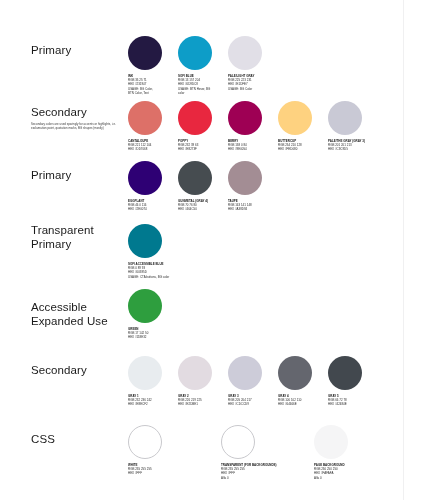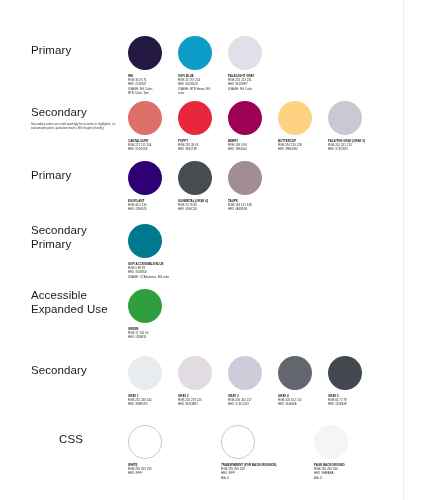--- a/index.html
+++ b/index.html
@@ -203,35 +203,35 @@
             <span class="dot" style="background: rgb(163, 141, 148);"></span>
             <div class="caption" style="width: 47px;">
               <div class="cap-name">TAUPE</div>
               <div class="cap-line">RGB 163 141 148</div>
               <div class="cap-line">HEX #A38D94</div>
             </div>
           </div>
         </div>
       </div>
       <div class="row" style="top: 224px;">
-        <div class="row-label" style="top: 0px;">Secondary Primary</div>
+        <div class="row-label" style="top: 0px;">Transparent Primary</div>
         <div class="swatches">
           <div class="swatch" style="width: 50px;">
             <span class="dot" style="background: rgb(0, 121, 143);"></span>
             <div class="caption" style="width: 47px;">
               <div class="cap-name">SOFI ACCESSIBLE BLUE</div>
               <div class="cap-line">RGB 0 89 93</div>
               <div class="cap-line">HEX #00595D</div>
               <div class="cap-line">USAGE: CTA buttons, BG color</div>
             </div>
           </div>
         </div>
       </div>
       <div class="row" style="top: 289px;">
-        <div class="row-label" style="top: 0px;">Accessible Expanded Use</div>
+        <div class="row-label" style="top: 12px;">Accessible Expanded Use</div>
         <div class="swatches">
           <div class="swatch" style="width: 50px;">
             <span class="dot" style="background: rgb(46, 158, 62);"></span>
             <div class="caption" style="width: 47px;">
               <div class="cap-name">GREEN</div>
               <div class="cap-line">RGB 17 142 50</div>
               <div class="cap-line">HEX #118E32</div>
             </div>
           </div>
         </div>
@@ -275,21 +275,21 @@
             <span class="dot" style="background: rgb(66, 72, 78);"></span>
             <div class="caption" style="width: 47px;">
               <div class="cap-name">GRAY 5</div>
               <div class="cap-line">RGB 66 72 78</div>
               <div class="cap-line">HEX #42484E</div>
             </div>
           </div>
         </div>
       </div>
       <div class="row" style="top: 425px;">
-        <div class="row-label" style="top: 8px; margin-left: 28px;">CSS</div>
+        <div class="row-label" style="top: 8px;">CSS</div>
         <div class="swatches">
           <div class="swatch" style="width: 93px;">
             <span class="dot outlined" style="background: rgb(255, 255, 255);"></span>
             <div class="caption" style="width: 90px;">
               <div class="cap-name">White</div>
               <div class="cap-line">RGB 255 255 255</div>
               <div class="cap-line">HEX #FFF</div>
             </div>
           </div>
           <div class="swatch" style="width: 93px;">

